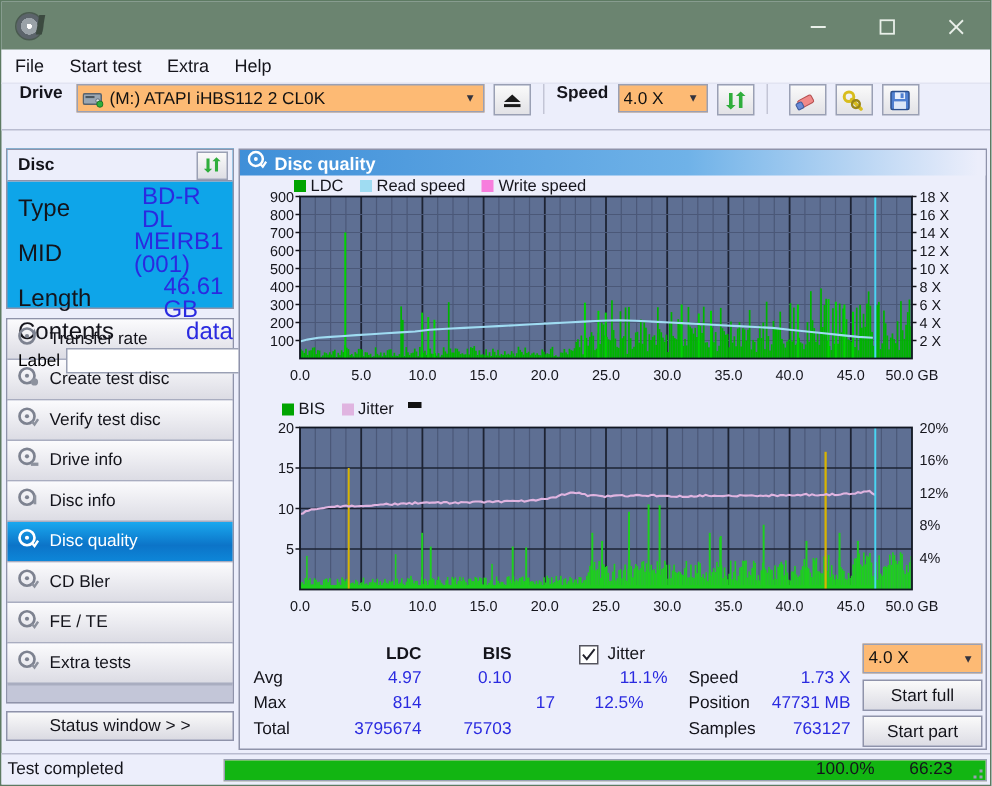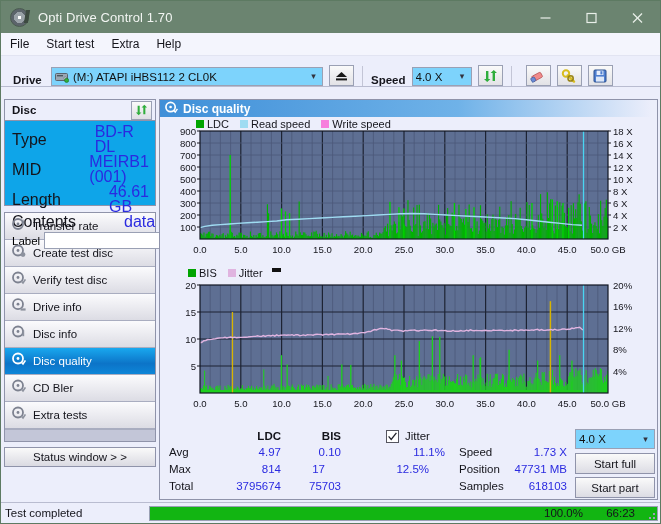--- a/index.html
+++ b/index.html
@@ -15,23 +15,23 @@
   #title-text{color:#f2f5f2;font-size:13px;margin-left:9px;letter-spacing:.1px;}
   .wbtns{position:absolute;right:0;top:0;height:32px;display:flex;}
   .wbtn{width:46px;height:32px;display:flex;align-items:center;justify-content:center;color:#e9efe9;font-size:13px;}
   .wbtn svg{display:block;}
 
   
   #menubar{height:22px;background:#f4f5fd;display:flex;align-items:center;padding-left:9px;border-bottom:1px solid #e2e4f2;}
   #menubar .mi{font-size:12px;color:#15151c;margin-right:17px;}
 
   
-  #drivebar{height:30px;background:#eceefb;display:flex;align-items:flex-end;padding:0 6px;gap:6px;border-bottom:1px solid #b9bcd0;}
+  #drivebar{height:30px;background:#eceefb;display:flex;align-items:flex-start;padding:0 6px;gap:6px;border-bottom:1px solid #b9bcd0;}
   .lbl-bold{font-size:11.5px;font-weight:bold;color:#15151c;}
-  .combo{height:19px;background:#7dd3fc;border:1px solid #9aa0b4;display:flex;align-items:center;padding:0 2px 0 3px;font-size:11.5px;color:#111;box-sizing:border-box;}
+  .combo{height:19px;background:#fdba74;border:1px solid #9aa0b4;display:flex;align-items:center;padding:0 2px 0 3px;font-size:11.5px;color:#111;box-sizing:border-box;}
   .combo .cb-txt{flex:1;white-space:nowrap;overflow:hidden;}
   .chev{width:13px;text-align:center;color:#33333e;font-size:9px;line-height:1;}
   .tbtn{width:25px;height:21px;border:1px solid #9aa0b4;background:linear-gradient(#fafafa,#e2e2e6);display:flex;align-items:center;justify-content:center;box-sizing:border-box;}
   .vsep{width:1px;height:20px;background:#c3c5d6;margin:0 2px;}
 
   
   #body{position:absolute;left:0;top:96px;right:0;bottom:21px;}
 
   
   #left{position:absolute;left:3px;top:2px;width:152px;bottom:2px;}
@@ -88,21 +88,20 @@
   #sb-time{position:absolute;right:22px;font-size:11.5px;color:#14141b;}
   .grip{position:absolute;right:3px;bottom:2px;width:12px;height:12px;}
 </style>
 </head>
 <body>
 
 <div id="app">
 
   <div id="titlebar">
     <div class="app-icon"></div>
-    <div id="title-text">Opti Drive Control 1.70</div>
     <div class="wbtns">
       <div class="wbtn">
         <svg width="13" height="13" viewBox="0 0 13 13">
             <line x1="1.5" y1="7" x2="11.5" y2="7" stroke="#e9efe9" stroke-width="1.2"></line>
           </svg>
       </div>
       <div class="wbtn">
         <svg width="13" height="13" viewBox="0 0 13 13">
             <rect x="2" y="2.5" width="9" height="9" fill="none" stroke="#e9efe9" stroke-width="1.2"></rect>
           </svg>
@@ -287,20 +286,30 @@
         </div>
         <div class="nav-item">
           <span>
             <svg width="14" height="14" viewBox="0 0 14 14">
                 <circle cx="6" cy="6.5" r="5" fill="none" stroke="#7d8290" stroke-width="1.8"></circle>
                 <circle cx="6" cy="6.5" r="1.4" fill="#7d8290"></circle>
                 <path d="M9.2 10 L11 12 L13.4 8.4" stroke="#8d929e" stroke-width="1.6" fill="none"></path>
               </svg>
           </span>
           <span class="nl">CD Bler</span>
+        </div>
+        <div class="nav-item">
+          <span>
+            <svg width="14" height="14" viewBox="0 0 14 14">
+                <circle cx="6" cy="6.5" r="5" fill="none" stroke="#7d8290" stroke-width="1.8"></circle>
+                <circle cx="6" cy="6.5" r="1.4" fill="#7d8290"></circle>
+                <path d="M9.2 10 L11 12 L13.4 8.4" stroke="#8d929e" stroke-width="1.6" fill="none"></path>
+              </svg>
+          </span>
+          <span class="nl">FE / TE</span>
         </div>
         <div class="nav-item">
           <span>
             <svg width="14" height="14" viewBox="0 0 14 14">
                 <circle cx="6" cy="6.5" r="5" fill="none" stroke="#7d8290" stroke-width="1.8"></circle>
                 <circle cx="6" cy="6.5" r="1.4" fill="#7d8290"></circle>
                 <path d="M9.2 10 L11 12 L13.4 8.4" stroke="#8d929e" stroke-width="1.6" fill="none"></path>
               </svg>
           </span>
           <span class="nl">Extra tests</span>
@@ -1319,41 +1328,41 @@
       <div id="stats">
         <div class="st-hdr" style="left:60px;top:4px;width:60px;">LDC</div>
         <div class="st-hdr" style="left:120px;top:4px;width:60px;">BIS</div>
 
         <div class="st-txt" style="left:8px;top:20px;">Avg</div>
         <div class="st-val" style="left:60px;top:20px;width:60px;">4.97</div>
         <div class="st-val" style="left:120px;top:20px;width:60px;">0.10</div>
 
         <div class="st-txt" style="left:8px;top:37px;">Max</div>
         <div class="st-val" style="left:60px;top:37px;width:60px;">814</div>
-        <div class="st-val" style="left:104px;top:37px;width:60px;">17</div>
+        <div class="st-val" style="left:120px;top:37px;width:60px;padding-left:29px;">17</div>
 
         <div class="st-txt" style="left:8px;top:54px;">Total</div>
         <div class="st-val" style="left:44px;top:54px;width:76px;">3795674</div>
         <div class="st-val" style="left:120px;top:54px;width:60px;">75703</div>
 
         <div class="chk" style="left:225px;top:4px;">
           <svg width="11" height="11" viewBox="0 0 11 11">
               <path d="M1.6 5.4 L4.2 8.4 L9.4 1.8" stroke="#22222c" stroke-width="1.3" fill="none"></path>
             </svg>
         </div>
         <div class="st-txt" style="left:244px;top:4px;">Jitter</div>
         <div class="st-val" style="left:228px;top:20px;width:56px;">11.1%</div>
         <div class="st-val" style="left:212px;top:37px;width:56px;">12.5%</div>
 
         <div class="st-txt" style="left:298px;top:20px;">Speed</div>
         <div class="st-val" style="left:340px;top:20px;width:66px;">1.73 X</div>
         <div class="st-txt" style="left:298px;top:37px;">Position</div>
         <div class="st-val" style="left:330px;top:37px;width:76px;">47731 MB</div>
         <div class="st-txt" style="left:298px;top:54px;">Samples</div>
-        <div class="st-val" style="left:330px;top:54px;width:76px;">618103</div>
+        <div class="st-val" style="left:330px;top:54px;width:76px;">763127</div>
 
         <div class="combo" style="position:absolute;left:414px;top:3px;width:80px;height:20px;">
           <span class="cb-txt">4.0 X</span>
           <span class="chev">▾</span>
         </div>
         <div class="btn" style="left:414px;top:27px;width:80px;height:21px;">Start full</div>
         <div class="btn" style="left:414px;top:51px;width:80px;height:21px;">Start part</div>
       </div>
     </div>
   </div>

